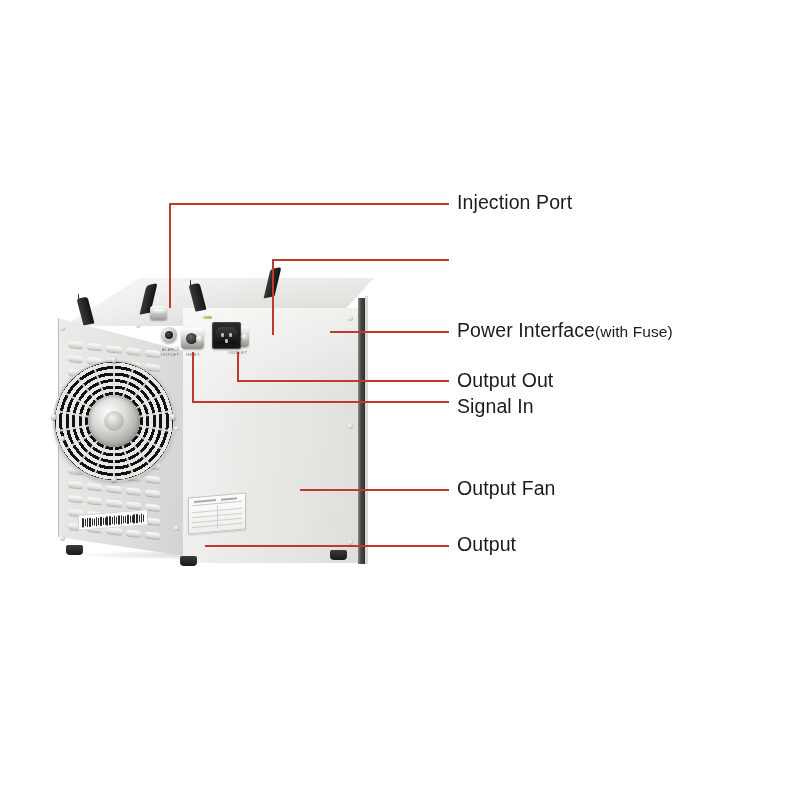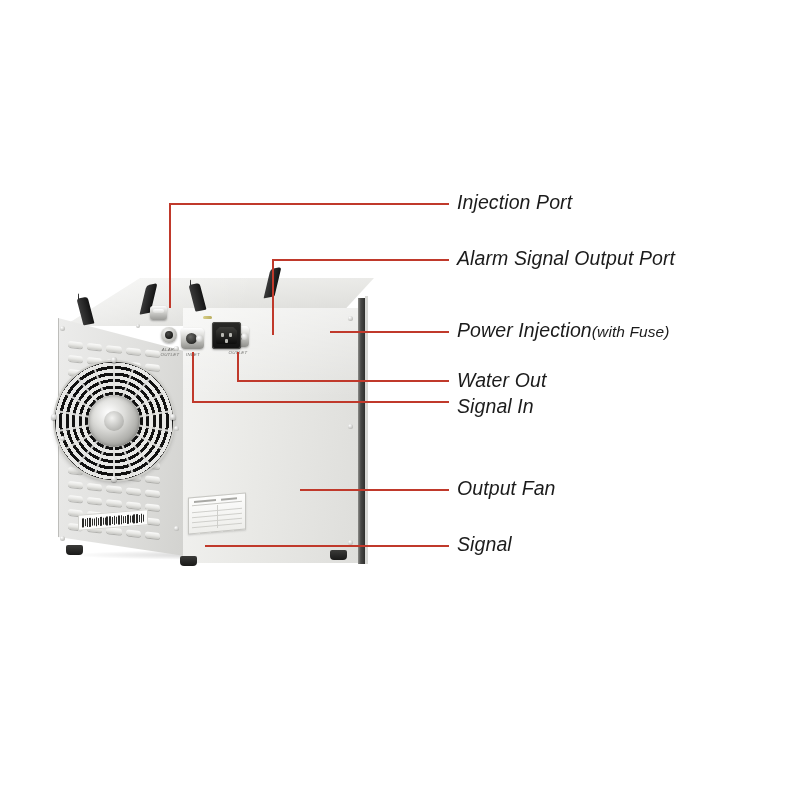--- a/index.html
+++ b/index.html
@@ -1,21 +1,21 @@
 <!DOCTYPE html>
 <html><head>
 <meta charset="utf-8">
 <style>
   html,body{margin:0;padding:0;}
   body{
     width:800px;height:800px;background:#ffffff;
     font-family:"Liberation Sans", sans-serif;
     overflow:hidden;position:relative;
   }
-  #stage{position:absolute;inset:0;width:656px;height:800px;font-style:italic;}
+  #stage{position:absolute;inset:0;width:656px;height:800px;}
 
   
   .label{
     position:absolute;
     color:#1b1b1b;
     font-size:19.5px;
     letter-spacing:.1px;
     white-space:nowrap;
     line-height:1;
   }
@@ -450,37 +450,34 @@
   <div class="lead h" style="left:192px;top:401px;width:257px;"></div>
 
   <div class="lead h" style="left:300px;top:489px;width:149px;"></div>
 
   <div class="lead h" style="left:205px;top:545px;width:244px;"></div>
 
   <div class="label" style="left:457px;top:193px;">
     <span>Injection Port</span>
   </div>
 
-  <div class="label" style="left:457px;top:249px;">
-    <span>Alarm Signal Output Port</span>
-  </div>
 
   <div class="label" style="left:457px;top:321px;">
-    <span>Power Injection</span><span class="sub">(with Fuse)</span>
+    <span>Power Interface</span><span class="sub">(with Fuse)</span>
   </div>
 
   <div class="label" style="left:457px;top:371px;">
-    <span>Water Out</span>
+    <span>Output Out</span>
   </div>
 
   <div class="label" style="left:457px;top:397px;">
     <span>Signal In</span>
   </div>
 
   <div class="label" style="left:457px;top:479px;">
     <span>Output Fan</span>
   </div>
 
   <div class="label" style="left:457px;top:535px;">
-    <span>Signal</span>
+    <span>Output</span>
   </div>
 
 </div>
 
 </body></html>

